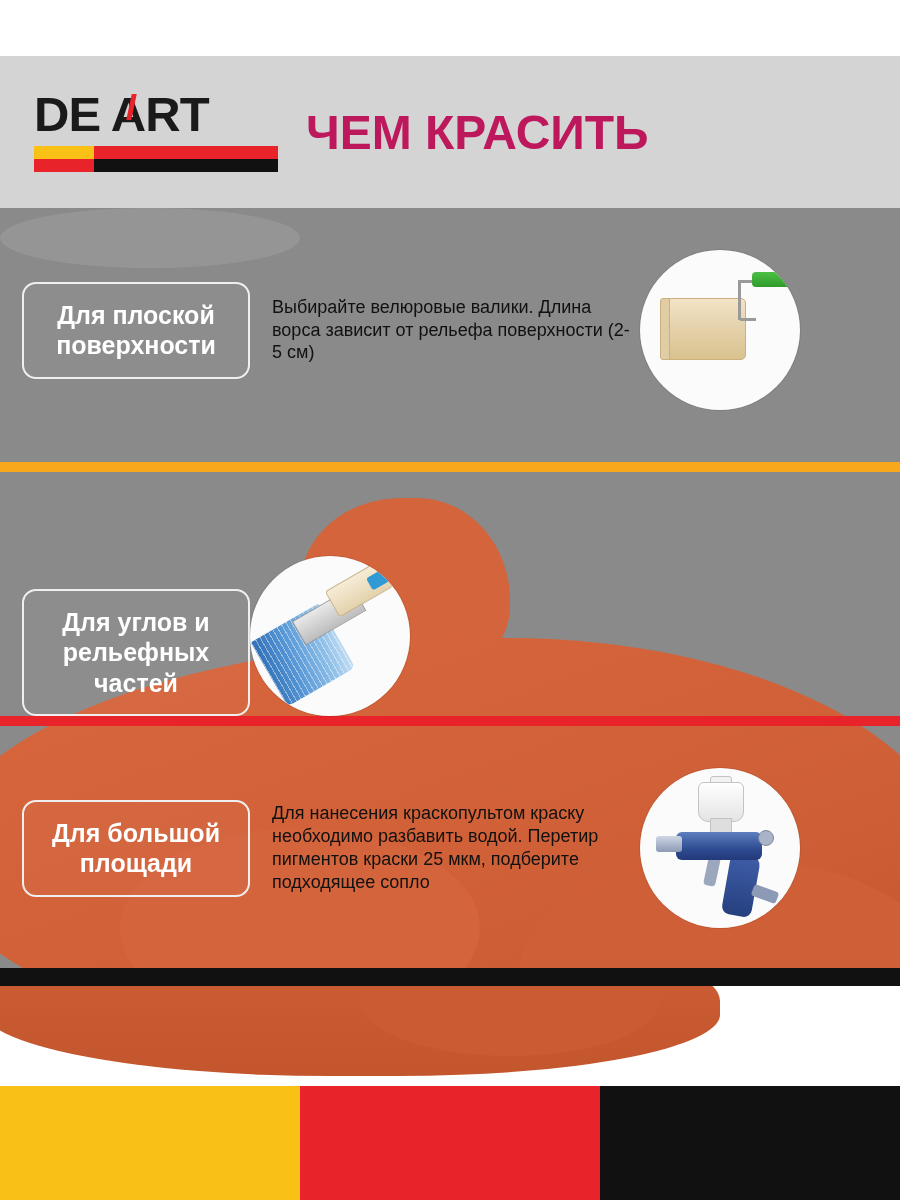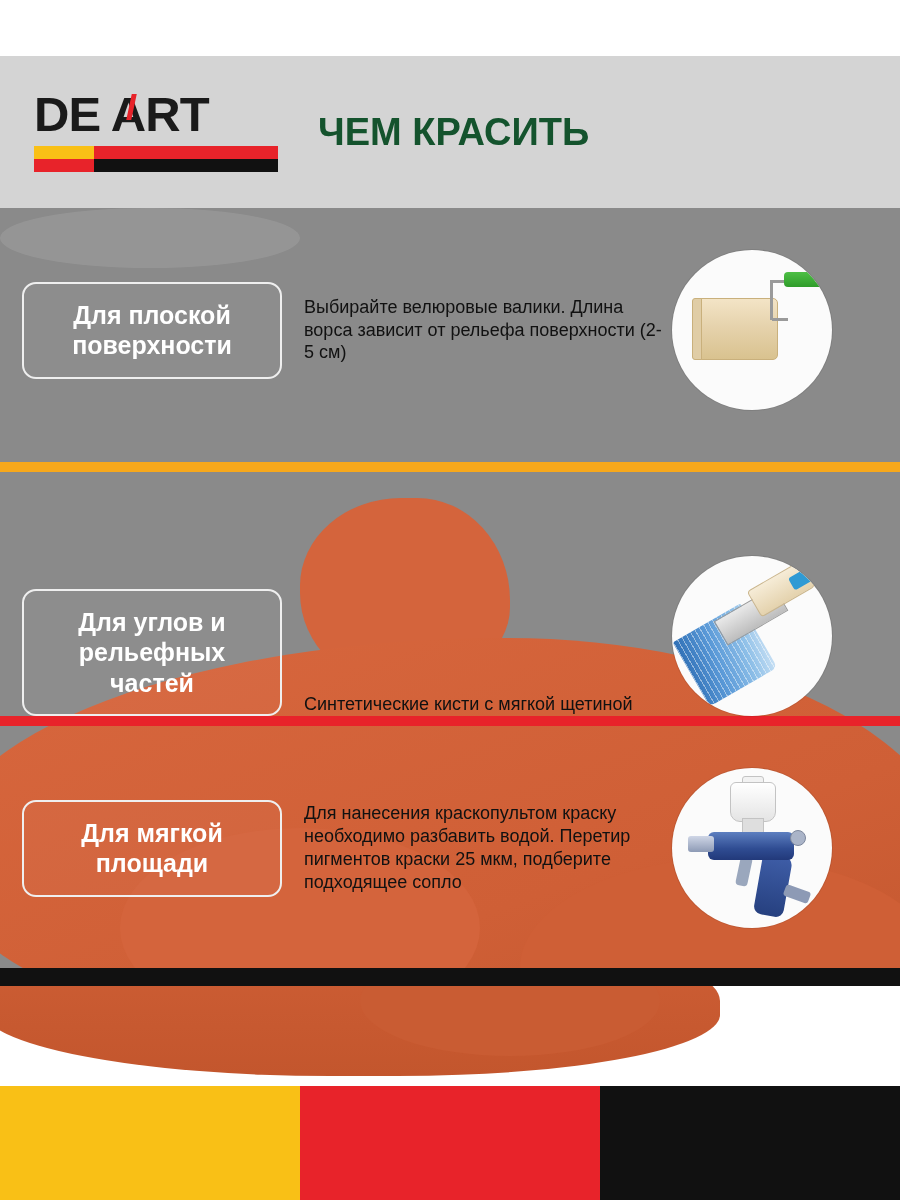--- a/index.html
+++ b/index.html
@@ -54,24 +54,24 @@
   .bar-row { display: flex; height: 13px; }
   .bar-row .b { height: 13px; }
   .bar-yellow { width: 60px; background: #f9c016; }
   .bar-red1   { width: 184px; background: #e8232a; }
   .bar-red2   { width: 60px; background: #e8232a; }
   .bar-black  { width: 184px; background: #111111; }
 
   .header-title {
     font-family: "Liberation Sans", sans-serif;
     font-weight: bold;
-    font-size: 38px;
+    font-size: 48px;
     letter-spacing: 0px;
-    color: #14532d;
-    margin-left: 40px;
+    color: #be185d;
+    margin-left: 28px;
     white-space: nowrap;
   }
 
   
   .body-grey {
     position: absolute; left: 0; top: 208px; width: 900px; height: 760px;
     background: #8a8a8a;
     overflow: hidden;
   }
   
@@ -121,21 +121,21 @@
   .row {
     position: absolute; left: 0; width: 900px; height: 244px;
     display: flex; align-items: center; z-index: 7;
   }
   .row-1 { top: 0px; }
   .row-2 { top: 264px; align-items: flex-end; }
   .row-3 { top: 518px; }
 
   .pill {
     flex: 0 0 auto;
-    width: 260px;
+    width: 228px;
     margin-left: 22px;
     border: 2px solid #efefef;
     border-radius: 14px;
     padding: 16px 10px;
     text-align: center;
     color: #ffffff;
     font-weight: bold;
     font-size: 25px;
     line-height: 1.22;
     background: rgba(255,255,255,0.03);
@@ -366,32 +366,31 @@
         <div class="roller-arm2"></div>
         <div class="roller-arm3"></div>
         <div class="roller-arm"></div>
         <div class="roller-handle"></div>
         <div class="roller-handle-dot"></div>
       </div>
     </div>
 
     <div class="row row-2">
       <div class="pill">Для углов и рельефных частей</div>
-      <div class="desc">Синтетические кисти с мягкой щетиной</div>
       <div class="circle">
         <div class="brush-bristles"></div>
         <div class="brush-bristle-lines"></div>
         <div class="brush-ferrule"></div>
         <div class="brush-handle"></div>
         <div class="brush-tip"></div>
       </div>
     </div>
 
     <div class="row row-3">
-      <div class="pill">Для мягкой площади</div>
+      <div class="pill">Для большой площади</div>
       <div class="desc">Для нанесения краскопультом краску необходимо разбавить водой. Перетир пигментов краски 25 мкм, подберите подходящее сопло</div>
       <div class="circle">
         <div class="gun-cup-lid"></div>
         <div class="gun-cup"></div>
         <div class="gun-cup-neck"></div>
         <div class="gun-grip"></div>
         <div class="gun-trigger"></div>
         <div class="gun-body"></div>
         <div class="gun-nozzle"></div>
         <div class="gun-knob"></div>

